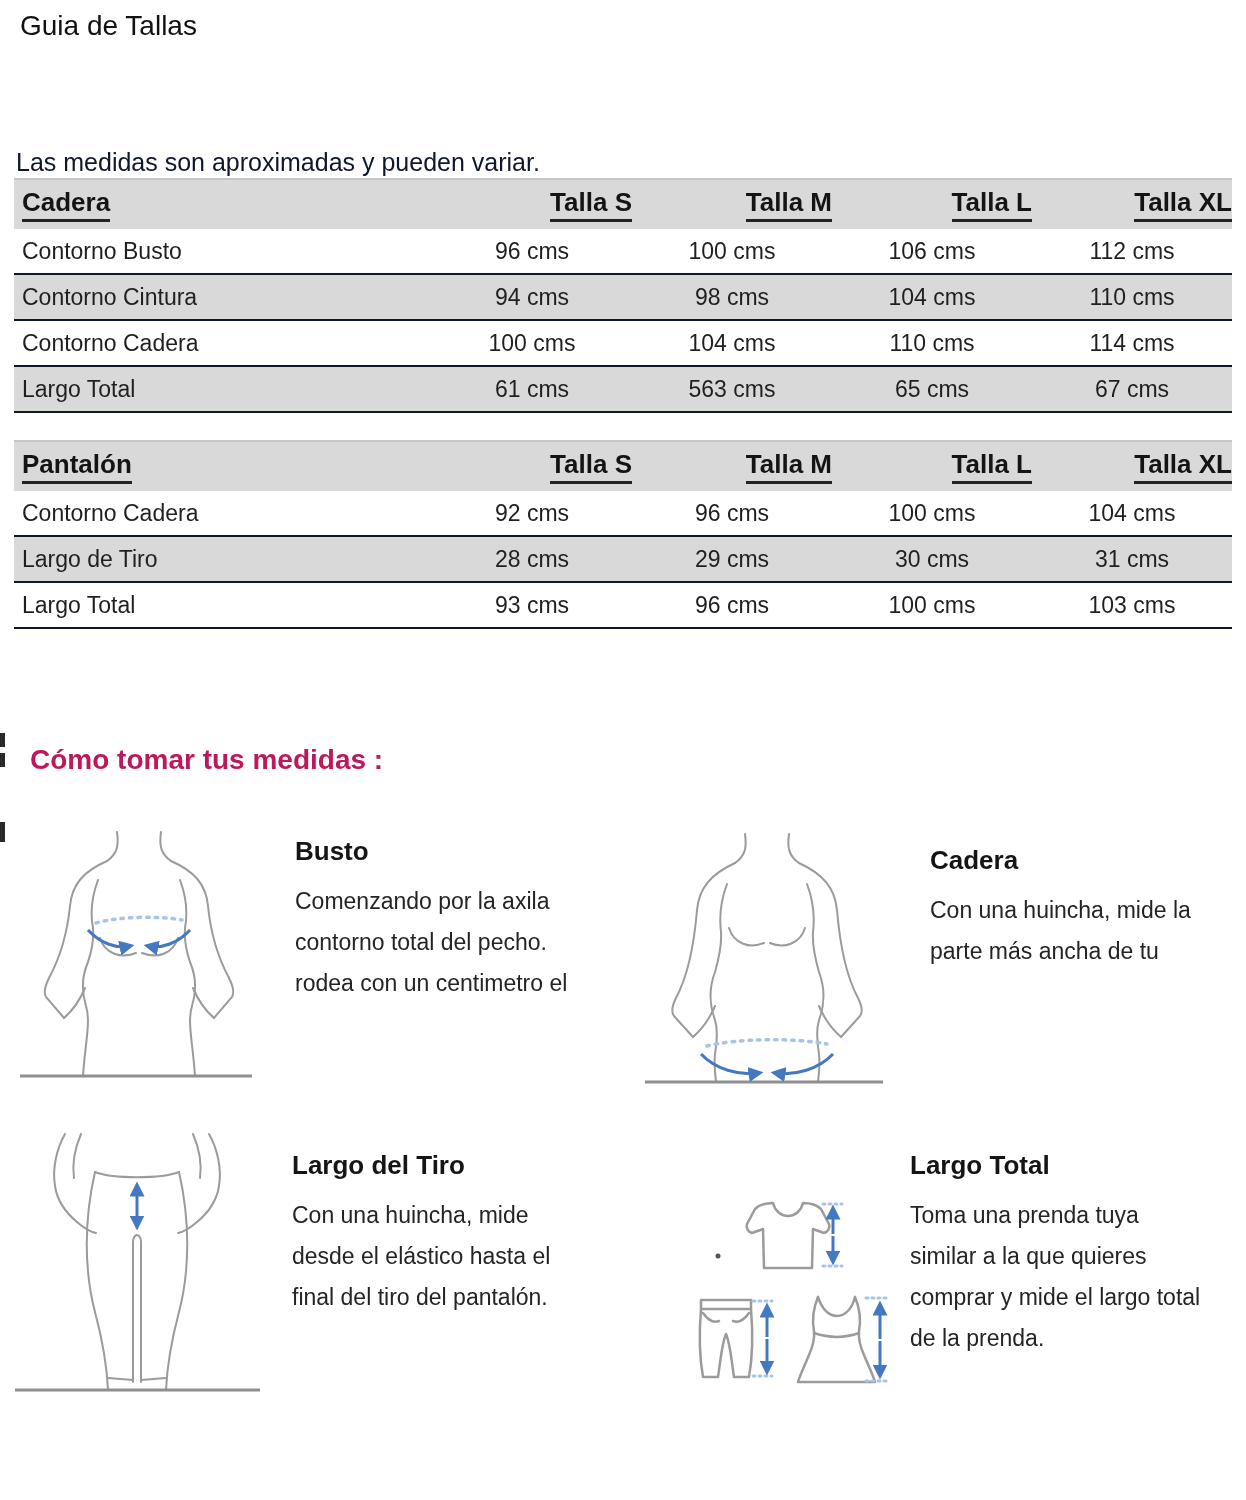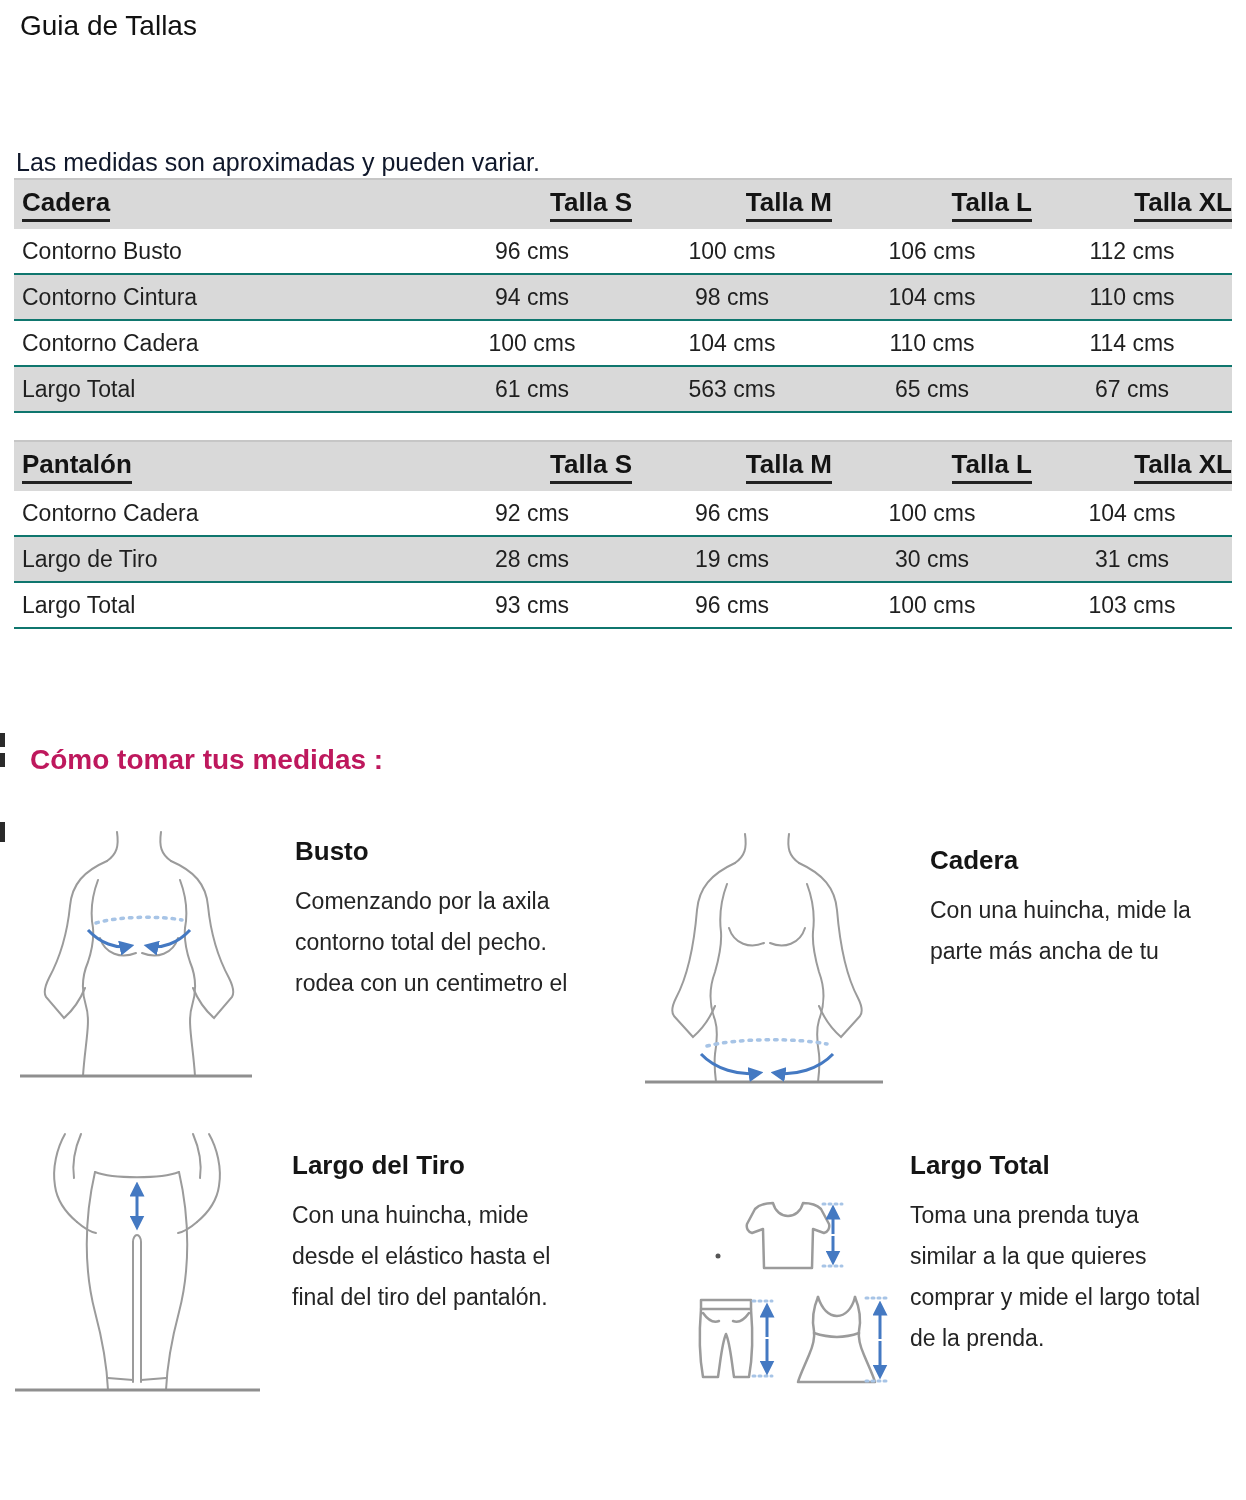--- a/index.html
+++ b/index.html
@@ -12,21 +12,21 @@
   .doc-subtitle{left:16px;top:100px;font-size:25px;color:#0f172a;margin-top:48px;}
   .section-title{left:30px;top:744px;font-size:28px;font-weight:bold;color:#be185d;}
 
   table.size-table{position:absolute;left:14px;width:1218px;border-collapse:collapse;table-layout:fixed;font-size:23px;color:#1f1f1f;}
   table.size-table td,table.size-table th{padding:0;height:44px;text-align:center;vertical-align:middle;font-weight:normal;}
   table.size-table .row-label{text-align:left;padding-left:8px;}
   table.size-table thead tr{background:#d9d9d9;height:50px;border-top:2px solid #c6c6c6;}
   table.size-table thead th{text-align:right;}
   table.size-table thead th.row-label{text-align:left;}
   table.size-table thead th span{font-weight:bold;font-size:26px;color:#141414;border-bottom:3px solid #222;padding-bottom:1px;display:inline-block;}
-  table.size-table tbody tr{border-bottom:2px solid #0f766e;}
+  table.size-table tbody tr{border-bottom:2px solid #0f172a;}
   table.size-table tbody tr.shade{background:#d9d9d9;}
 
   .measure-text .m-title{font-size:26px;font-weight:bold;color:#151515;margin-bottom:14px;}
   .measure-text .m-line{font-size:23px;line-height:41px;color:#242424;white-space:nowrap;}
 
   .edge-mark{position:absolute;left:0;width:5px;background:#2a2a2a;}
 </style>
 </head>
 <body>
 
@@ -105,21 +105,21 @@
       <tr>
         <td class="row-label">Contorno Cadera</td>
         <td>92 cms</td>
         <td>96 cms</td>
         <td>100 cms</td>
         <td>104 cms</td>
       </tr>
       <tr class="shade">
         <td class="row-label">Largo de Tiro</td>
         <td>28 cms</td>
-        <td>19 cms</td>
+        <td>29 cms</td>
         <td>30 cms</td>
         <td>31 cms</td>
       </tr>
       <tr>
         <td class="row-label">Largo Total</td>
         <td>93 cms</td>
         <td>96 cms</td>
         <td>100 cms</td>
         <td>103 cms</td>
       </tr>

